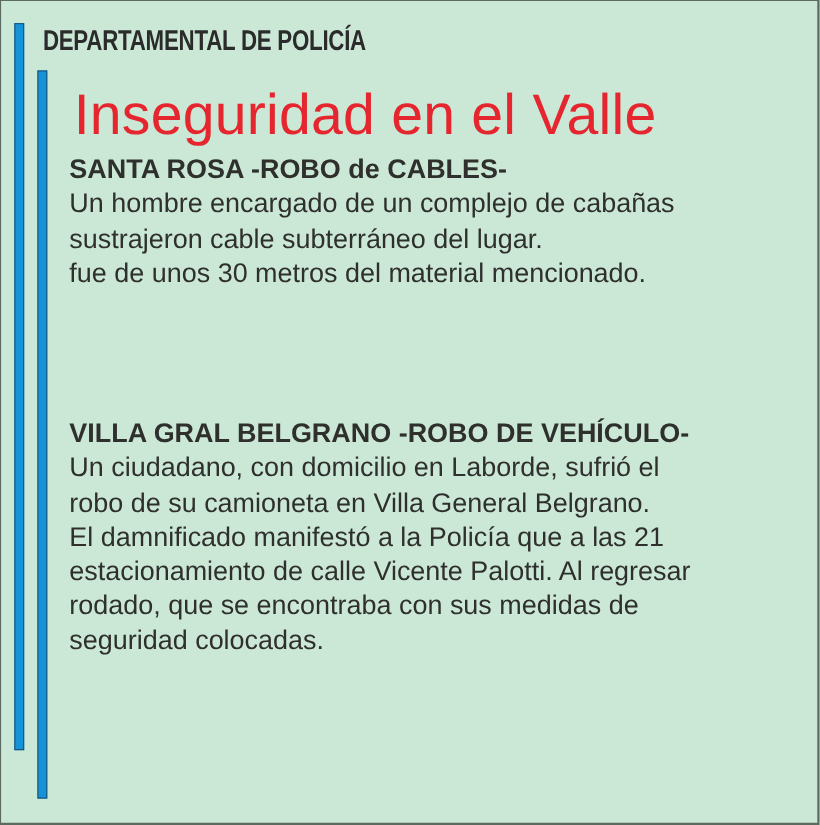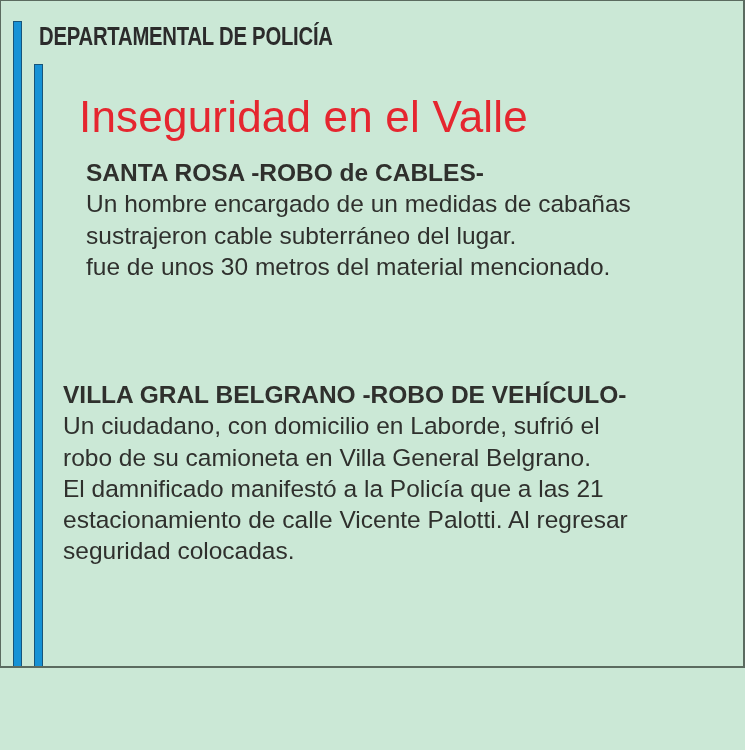--- a/index.html
+++ b/index.html
@@ -1,19 +1,19 @@
 <!DOCTYPE html>
 <html><head>
   <meta charset="utf-8">
   <style>
     html, body { margin: 0; padding: 0; }
     body { width: 745px; height: 750px; overflow: hidden; background: #cbe8d6; }
     .frame {
       position: relative;
-      width: 745px; height: 668px;
+      width: 745px; height: 750px;
       box-sizing: border-box;
       border: 2px solid #5b6b60;
       border-top-width: 1px; border-left-width: 1px;
       background: #cbe8d6;
       overflow: hidden;
     }
     .bar {
       position: absolute;
       width: 9px;
       background: #1692d6;
@@ -33,38 +33,38 @@
       color: #2b2b2b;
       letter-spacing: -0.3px;
       transform: scaleX(0.78);
       transform-origin: left center;
       white-space: nowrap;
       line-height: 34px;
     }
     .title {
       position: absolute;
       left: 62px; top: 66px;
-      margin: 16px;
+      margin: 4px;
       font-family: "Liberation Sans", sans-serif;
       font-weight: normal;
-      font-size: 44px;
+      font-size: 52px;
       line-height: 68px;
       color: #e5262f;
       white-space: nowrap;
       letter-spacing: 0.2px;
     }
     .article {
       position: absolute;
       left: 62px;
       font-family: "Liberation Sans", sans-serif;
       color: #2f302d;
       font-size: 24.5px;
       line-height: 31.3px;
     }
-    .article-1 { top: 156px; margin-left: 23px; }
+    .article-1 { top: 138px; }
     .article-2 { top: 378px; }
     .article h2 {
       margin: 0;
       font-size: 24.5px;
       font-weight: bold;
       line-height: 31.3px;
       white-space: nowrap;
     }
     .article .line {
       display: block;
@@ -76,26 +76,27 @@
 
 <div class="frame">
   <div class="bar bar-1"></div>
   <div class="bar bar-2"></div>
 
   <h3 class="kicker">DEPARTAMENTAL DE POLICÍA</h3>
   <h1 class="title">Inseguridad en el Valle</h1>
 
   <section class="article article-1">
     <h2>SANTA ROSA -ROBO de CABLES-</h2>
-    <span class="line">Un hombre encargado de un medidas de cabañas</span>
+    <span class="line">Un hombre encargado de un complejo de cabañas</span>
     <span class="line">sustrajeron cable subterráneo del lugar.</span>
     <span class="line">fue de unos 30 metros del material mencionado.</span>
   </section>
 
   <section class="article article-2">
     <h2>VILLA GRAL BELGRANO -ROBO DE VEHÍCULO-</h2>
     <span class="line">Un ciudadano, con domicilio en Laborde, sufrió el</span>
     <span class="line">robo de su camioneta en Villa General Belgrano.</span>
     <span class="line">El damnificado manifestó a la Policía que a las 21</span>
     <span class="line">estacionamiento de calle Vicente Palotti. Al regresar</span>
+    <span class="line">rodado, que se encontraba con sus medidas de</span>
     <span class="line">seguridad colocadas.</span>
   </section>
 </div>
 
 </body></html>

